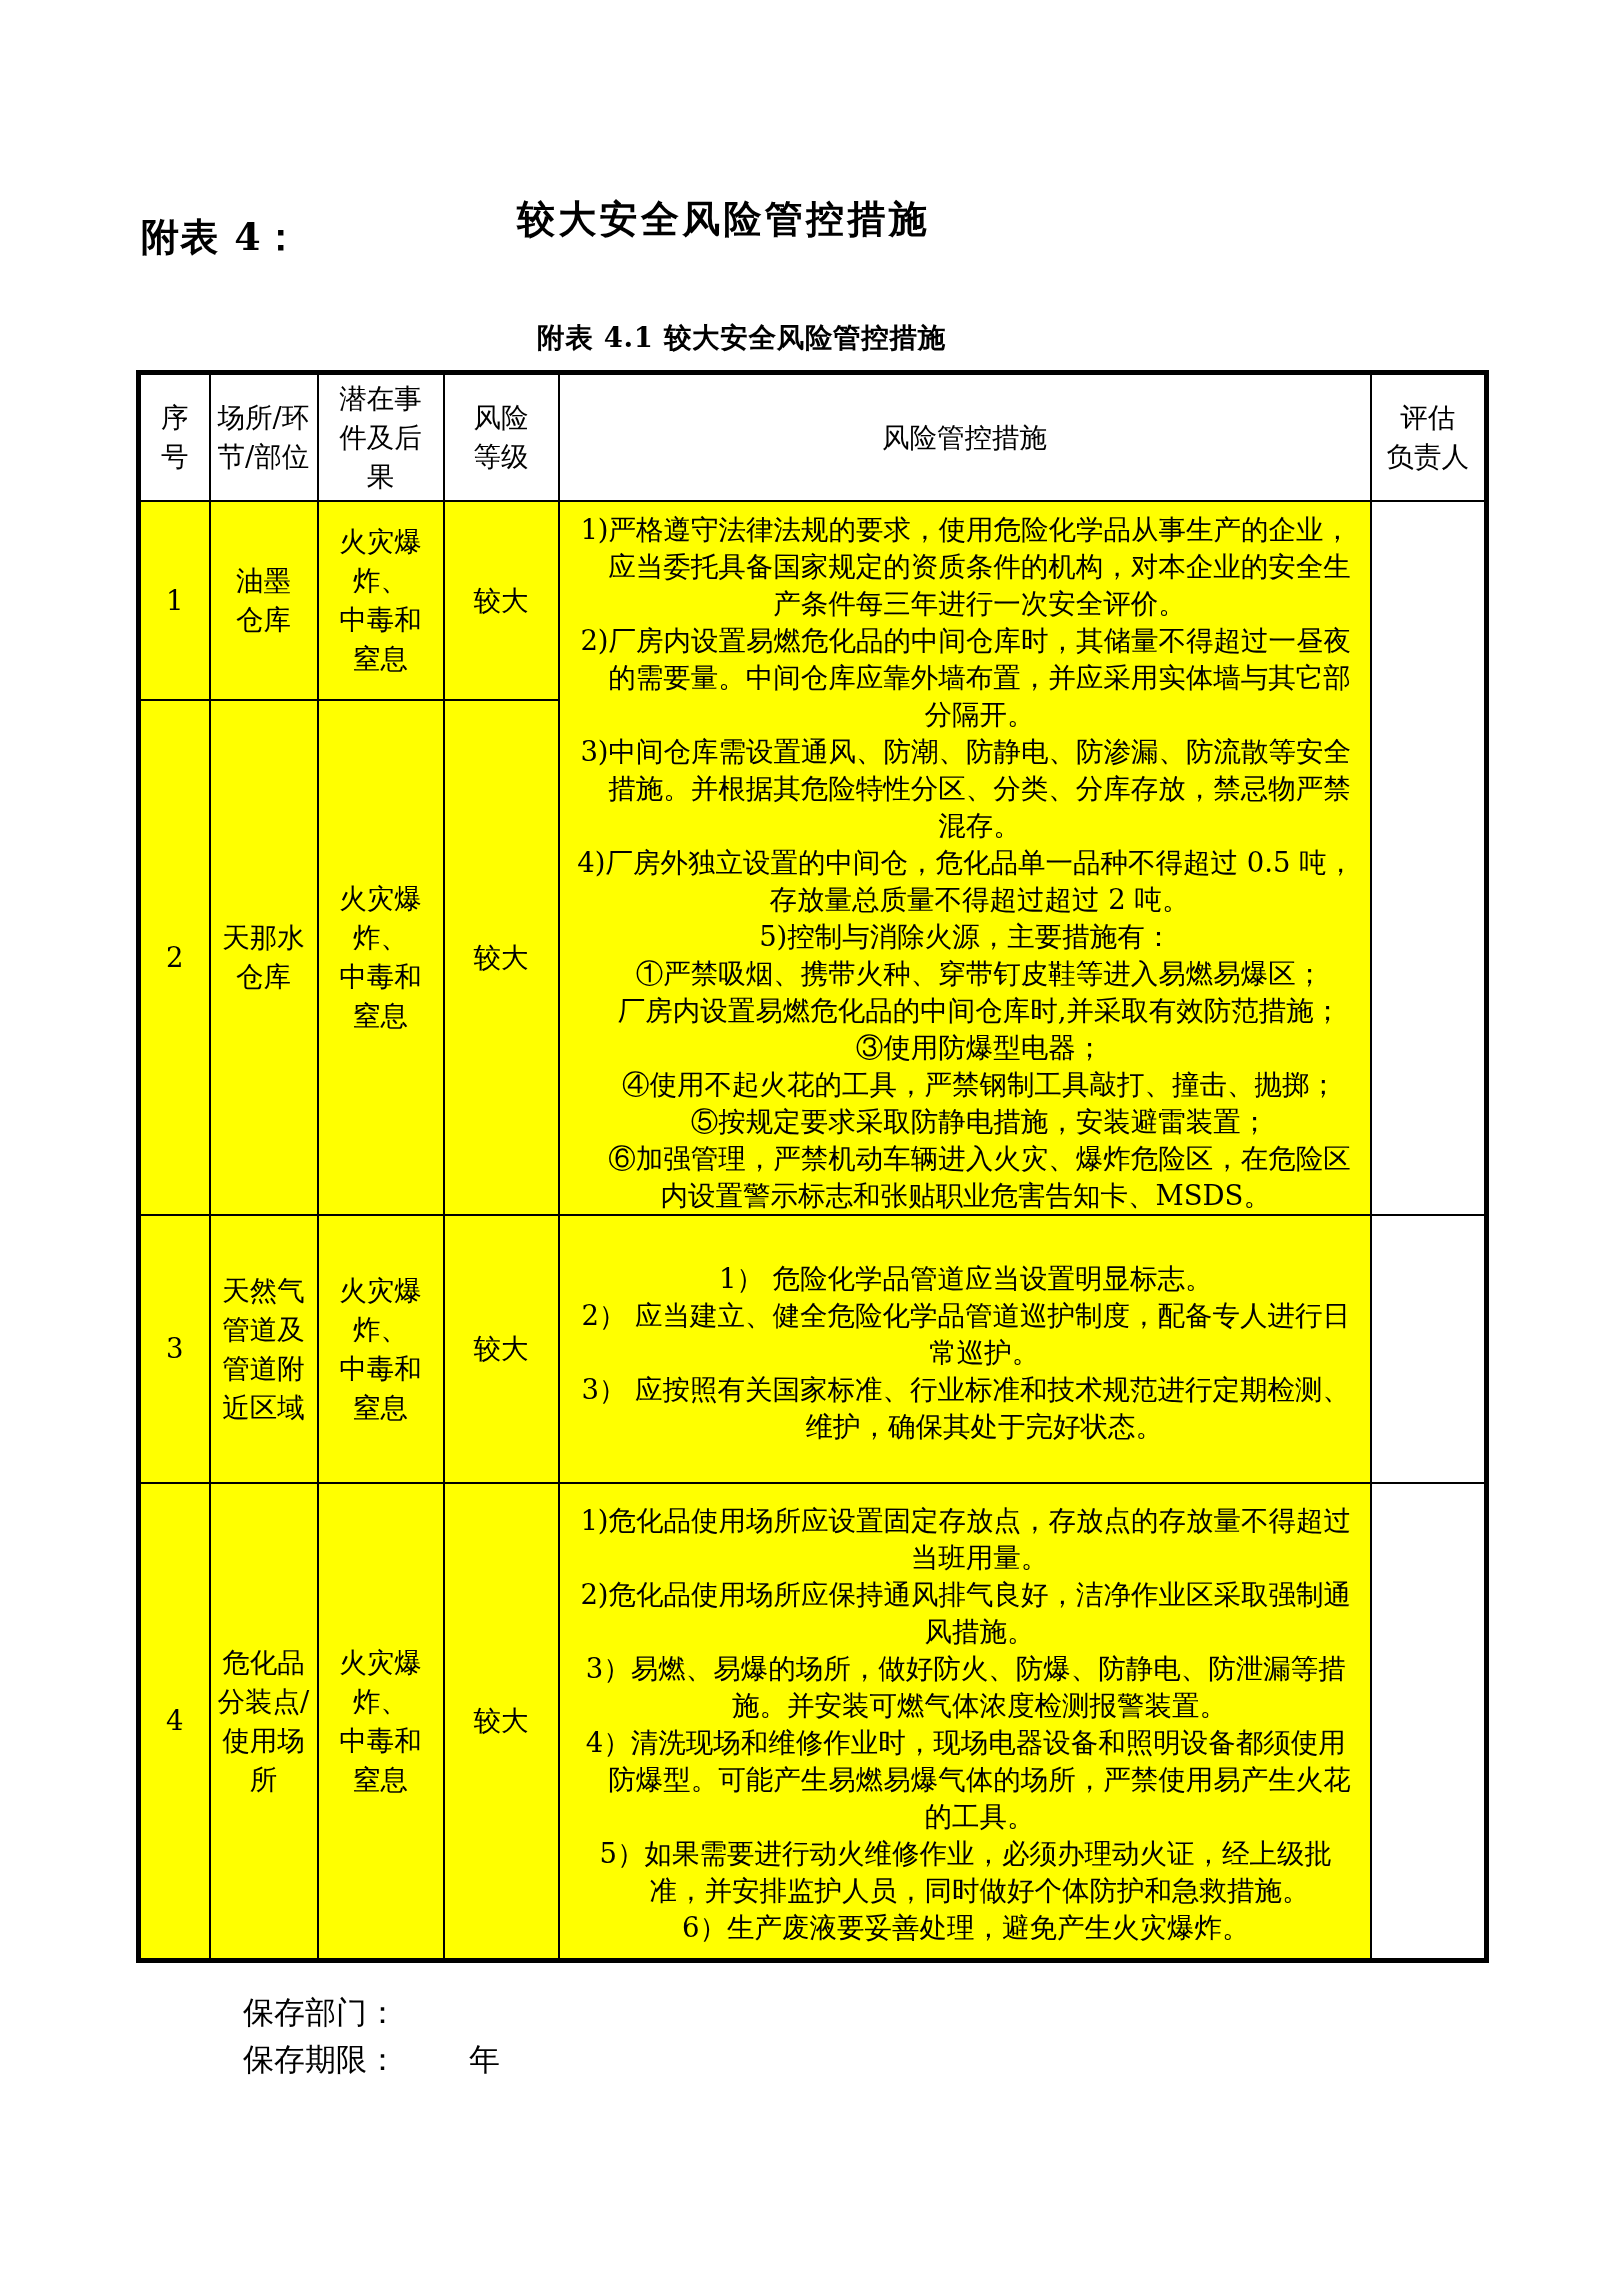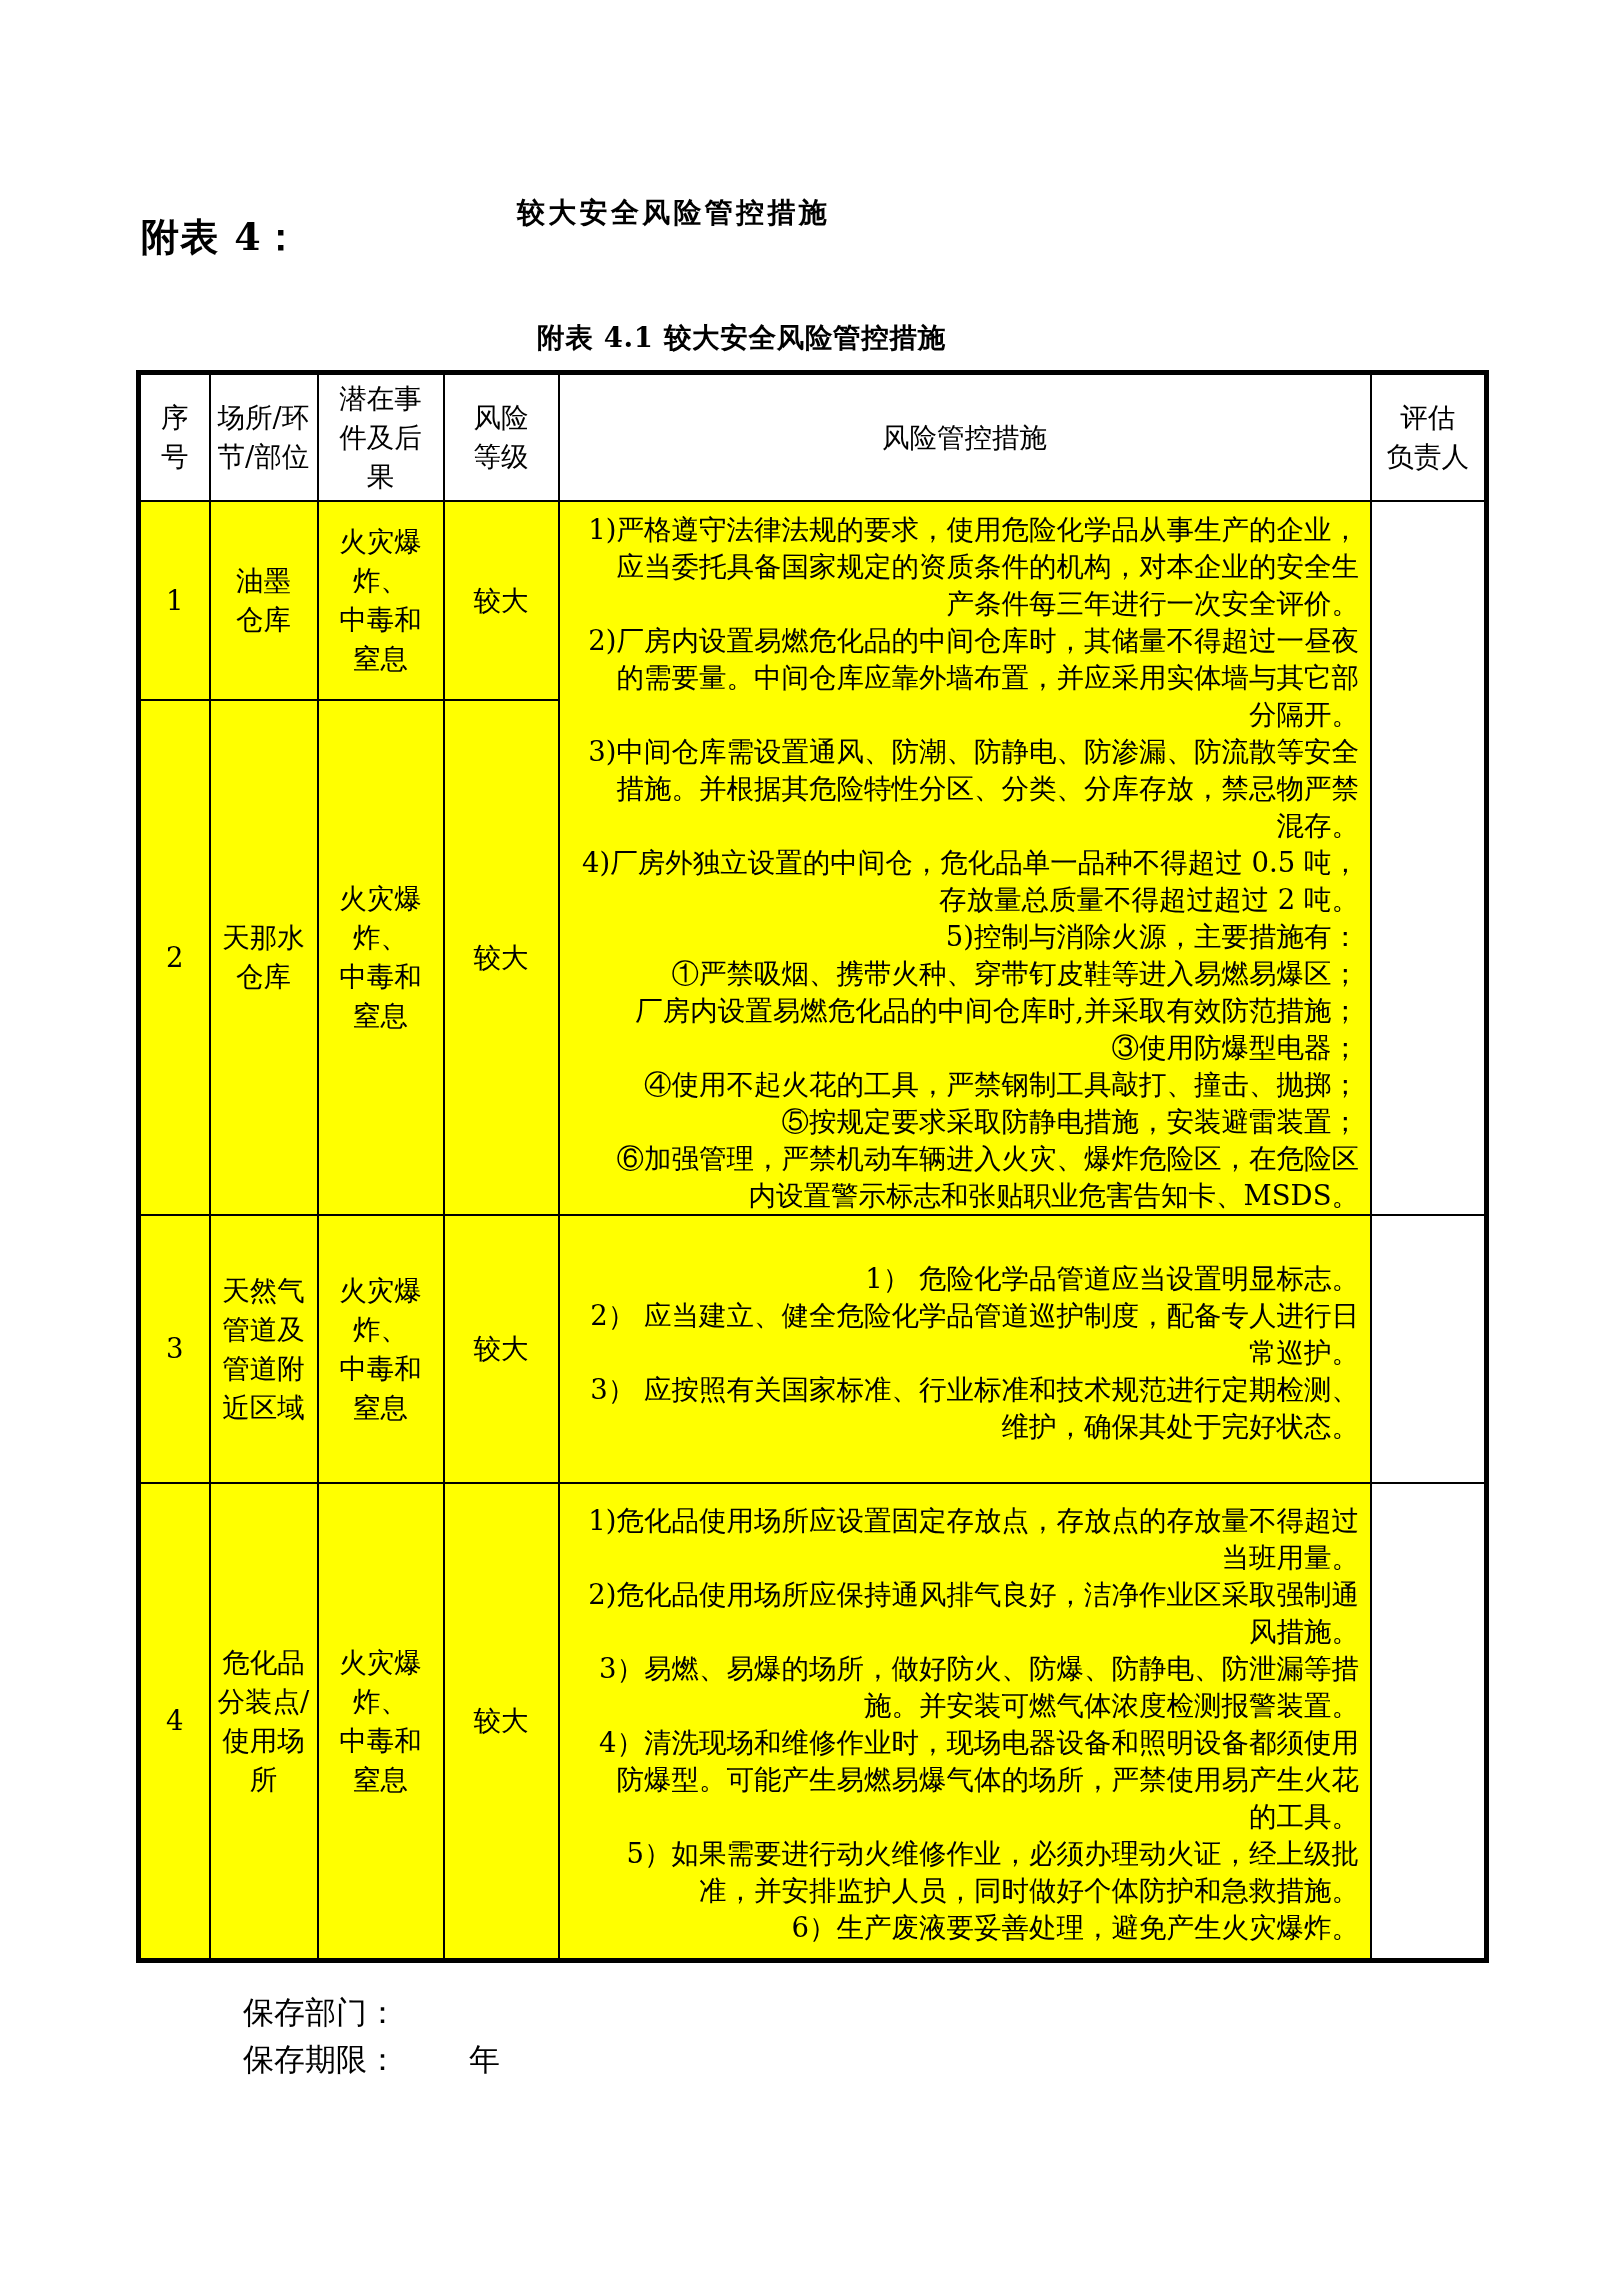--- a/index.html
+++ b/index.html
@@ -10,21 +10,21 @@
     background:#ffffff; color:#000000;
     font-family:"DejaVu Serif","Liberation Serif",serif;
     position:relative;
   }
   .title-label {
     position:absolute; left:141px; top:212px;
     font-size:38px; font-weight:bold; letter-spacing:1.3px;
   }
   .title-main {
     position:absolute; left:517px; top:194px;
-    font-size:28px; font-weight:bold; letter-spacing:3.3px;
+    font-size:38px; font-weight:bold; letter-spacing:3.3px;
   }
   .subtitle {
     position:absolute; left:537px; top:314px;
     font-size:27.5px; font-weight:bold; letter-spacing:0.7px;margin-top:6px;
   }
   table.risk {
     position:absolute; left:136px; top:370px;
     border-collapse:collapse; table-layout:fixed;
     border:5.2px solid var(--bd);
   }
@@ -39,21 +39,21 @@
     font-weight:normal; text-align:center; background:#ffffff; line-height:1.42;
   }
   .pre { white-space:pre-line; }
   td.c { text-align:center; line-height:1.42; background:var(--hl); }
   td.assessor { background:#ffffff; }
   td.measures {
     background:var(--hl);
     vertical-align:top;
     padding:9.2px 10.5px 0 13px;
     line-height:37px;
-    text-align:right;
+    text-align:center;
   }
   td.measures.mid { vertical-align:middle; padding-top:7px; padding-bottom:0;margin-top:46px; }
   .mi  { padding-left:27.5px; text-indent:-27.5px; }  
   .mi3 { padding-left:37px; text-indent:-37px; }  
   .mc  { text-indent:27.5px; }                      
   .footer {
     position:absolute; left:243px; top:1989px;
     font-size:31px; line-height:47px;
   }
   .gap { display:inline-block; width:71px; }

